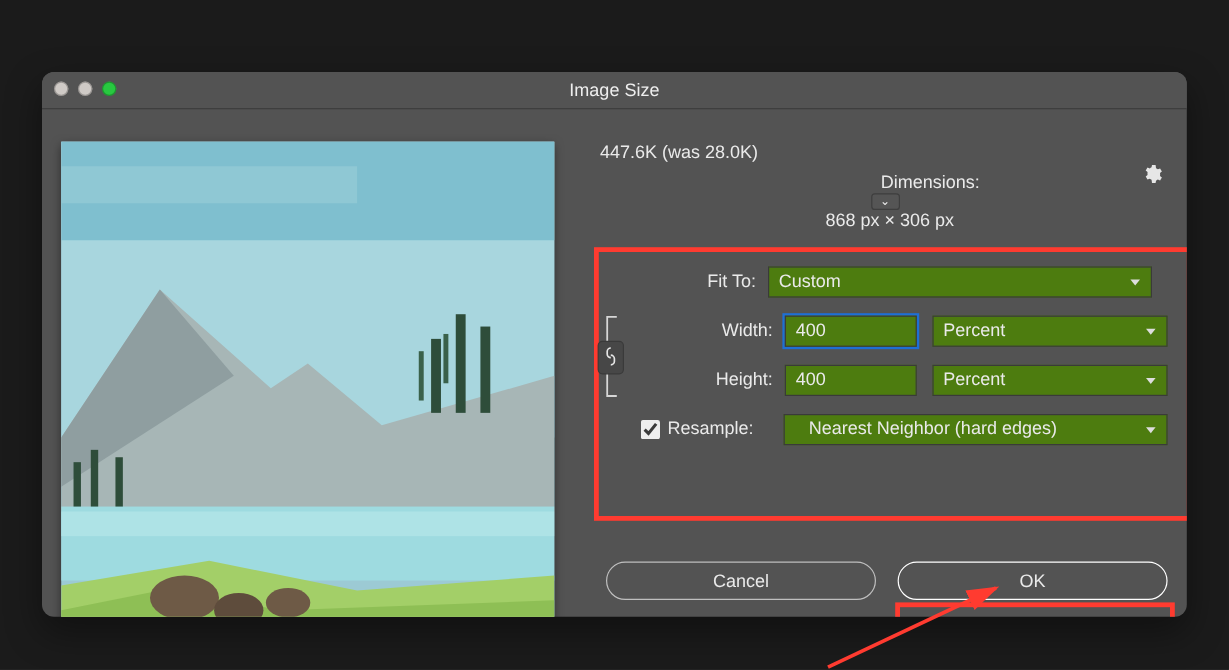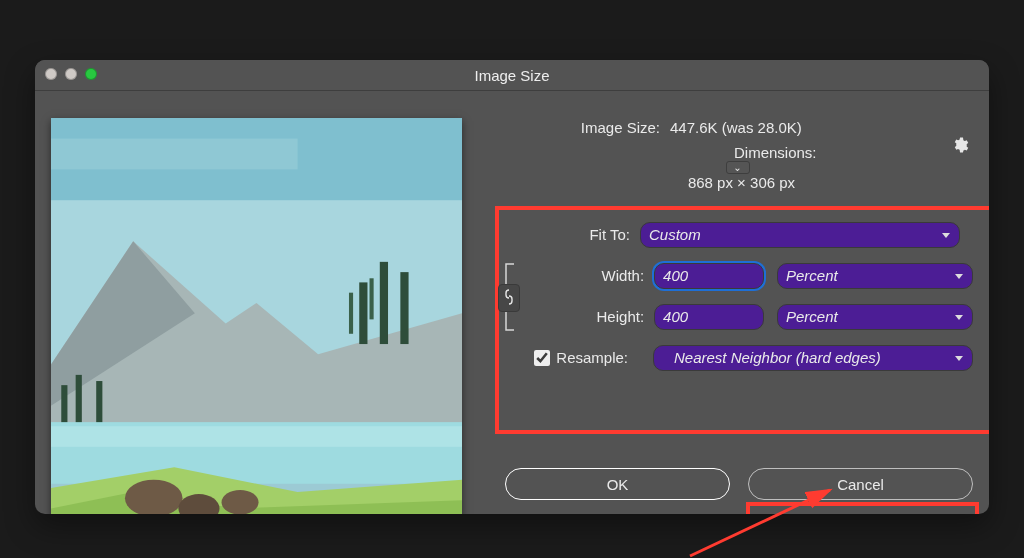--- a/index.html
+++ b/index.html
@@ -135,28 +135,27 @@
   .form-lab {
     width: 130px;
     text-align: right;
     padding-right: 10px;
     font-size: 15px;
     color: #eaeaea;
     white-space: nowrap;
   }
   input.tf, select.sel {
     height: 26px;
-    background: #4c1d95;
+    background: #4d7c0f;
     border: 1px solid #3a3a3a;
-    border-radius: 10px;
+    border-radius: 0;
     color: #eaeaea;
     font-size: 15px;
     padding: 0 8px;
     box-sizing: border-box;
-    font-style: italic;
   }
   input.tf.focus {
     box-shadow: 0 0 0 2px #1e6fd6;
   }
   .sel {
     appearance: none;
     -webkit-appearance: none;
     background-image: none;
     position: relative;
   }
@@ -274,21 +273,20 @@
 
         <ellipse cx="50" cy="185" rx="14" ry="9" fill="#6e5a46"></ellipse>
         <ellipse cx="72" cy="190" rx="10" ry="7" fill="#5e4c3c"></ellipse>
         <ellipse cx="92" cy="187" rx="9" ry="6" fill="#6e5a46"></ellipse>
       </svg>
     </div>
 
     <div class="rightcol">
 
       <div class="row" style="height:34px;">
-        <div class="lab">Image Size:</div>
         <div class="val-static">447.6K (was 28.0K)</div>
       </div>
 
       <div class="row" style="height:34px;flex-direction:column;">
         <div class="lab">Dimensions:</div>
         <span class="chevron-box">
             <span class="chev">⌄</span>
           </span>
         <div class="val-static">868 px  ×  306 px</div>
       </div>
@@ -356,22 +354,22 @@
         <span>
           <svg width="10" height="16" viewBox="0 0 10 16" fill="none" stroke="#e6e6e6" stroke-width="1.4">
             <path d="M5 1a3 3 0 00-3 3v2a3 3 0 003 3M5 15a3 3 0 003-3v-2a3 3 0 00-3-3"></path>
           </svg>
         </span>
       </div>
 
     </div>
 
     <div class="btn-row">
+      <button class="btn">Cancel</button>
       <button class="btn primary">OK</button>
-      <button class="btn">Cancel</button>
     </div>
 
     <div class="ok-highlight"></div>
 
   </div>
 </div>
 
 <svg class="arrow" viewBox="0 0 190 80">
   <defs>
     <marker id="ah" markerWidth="10" markerHeight="10" refX="8" refY="3" orient="auto">

